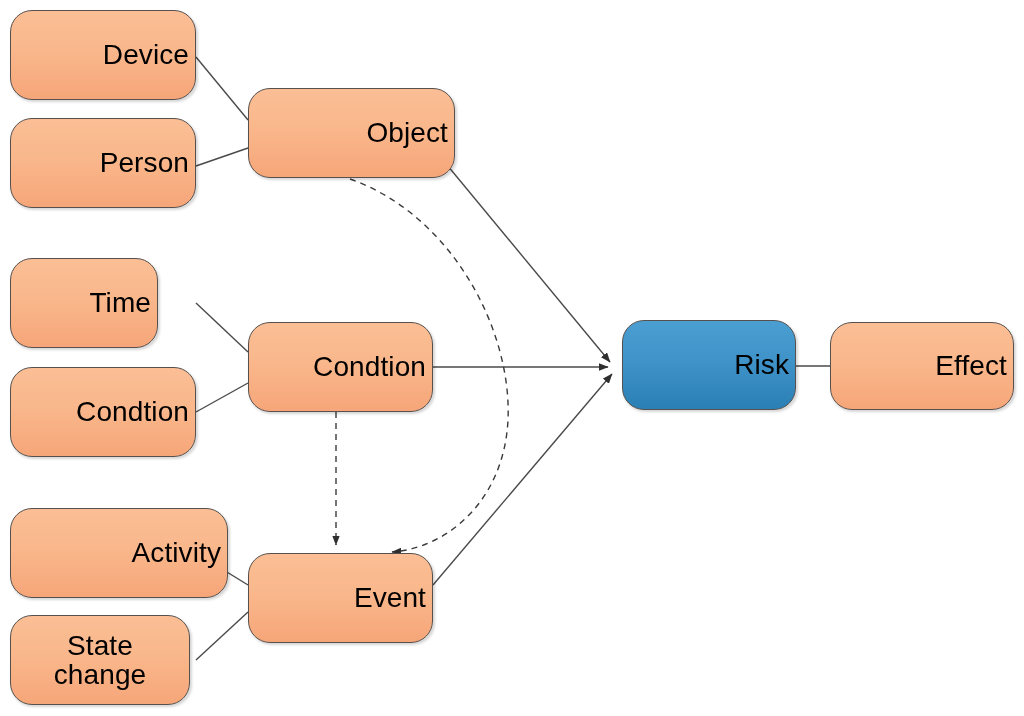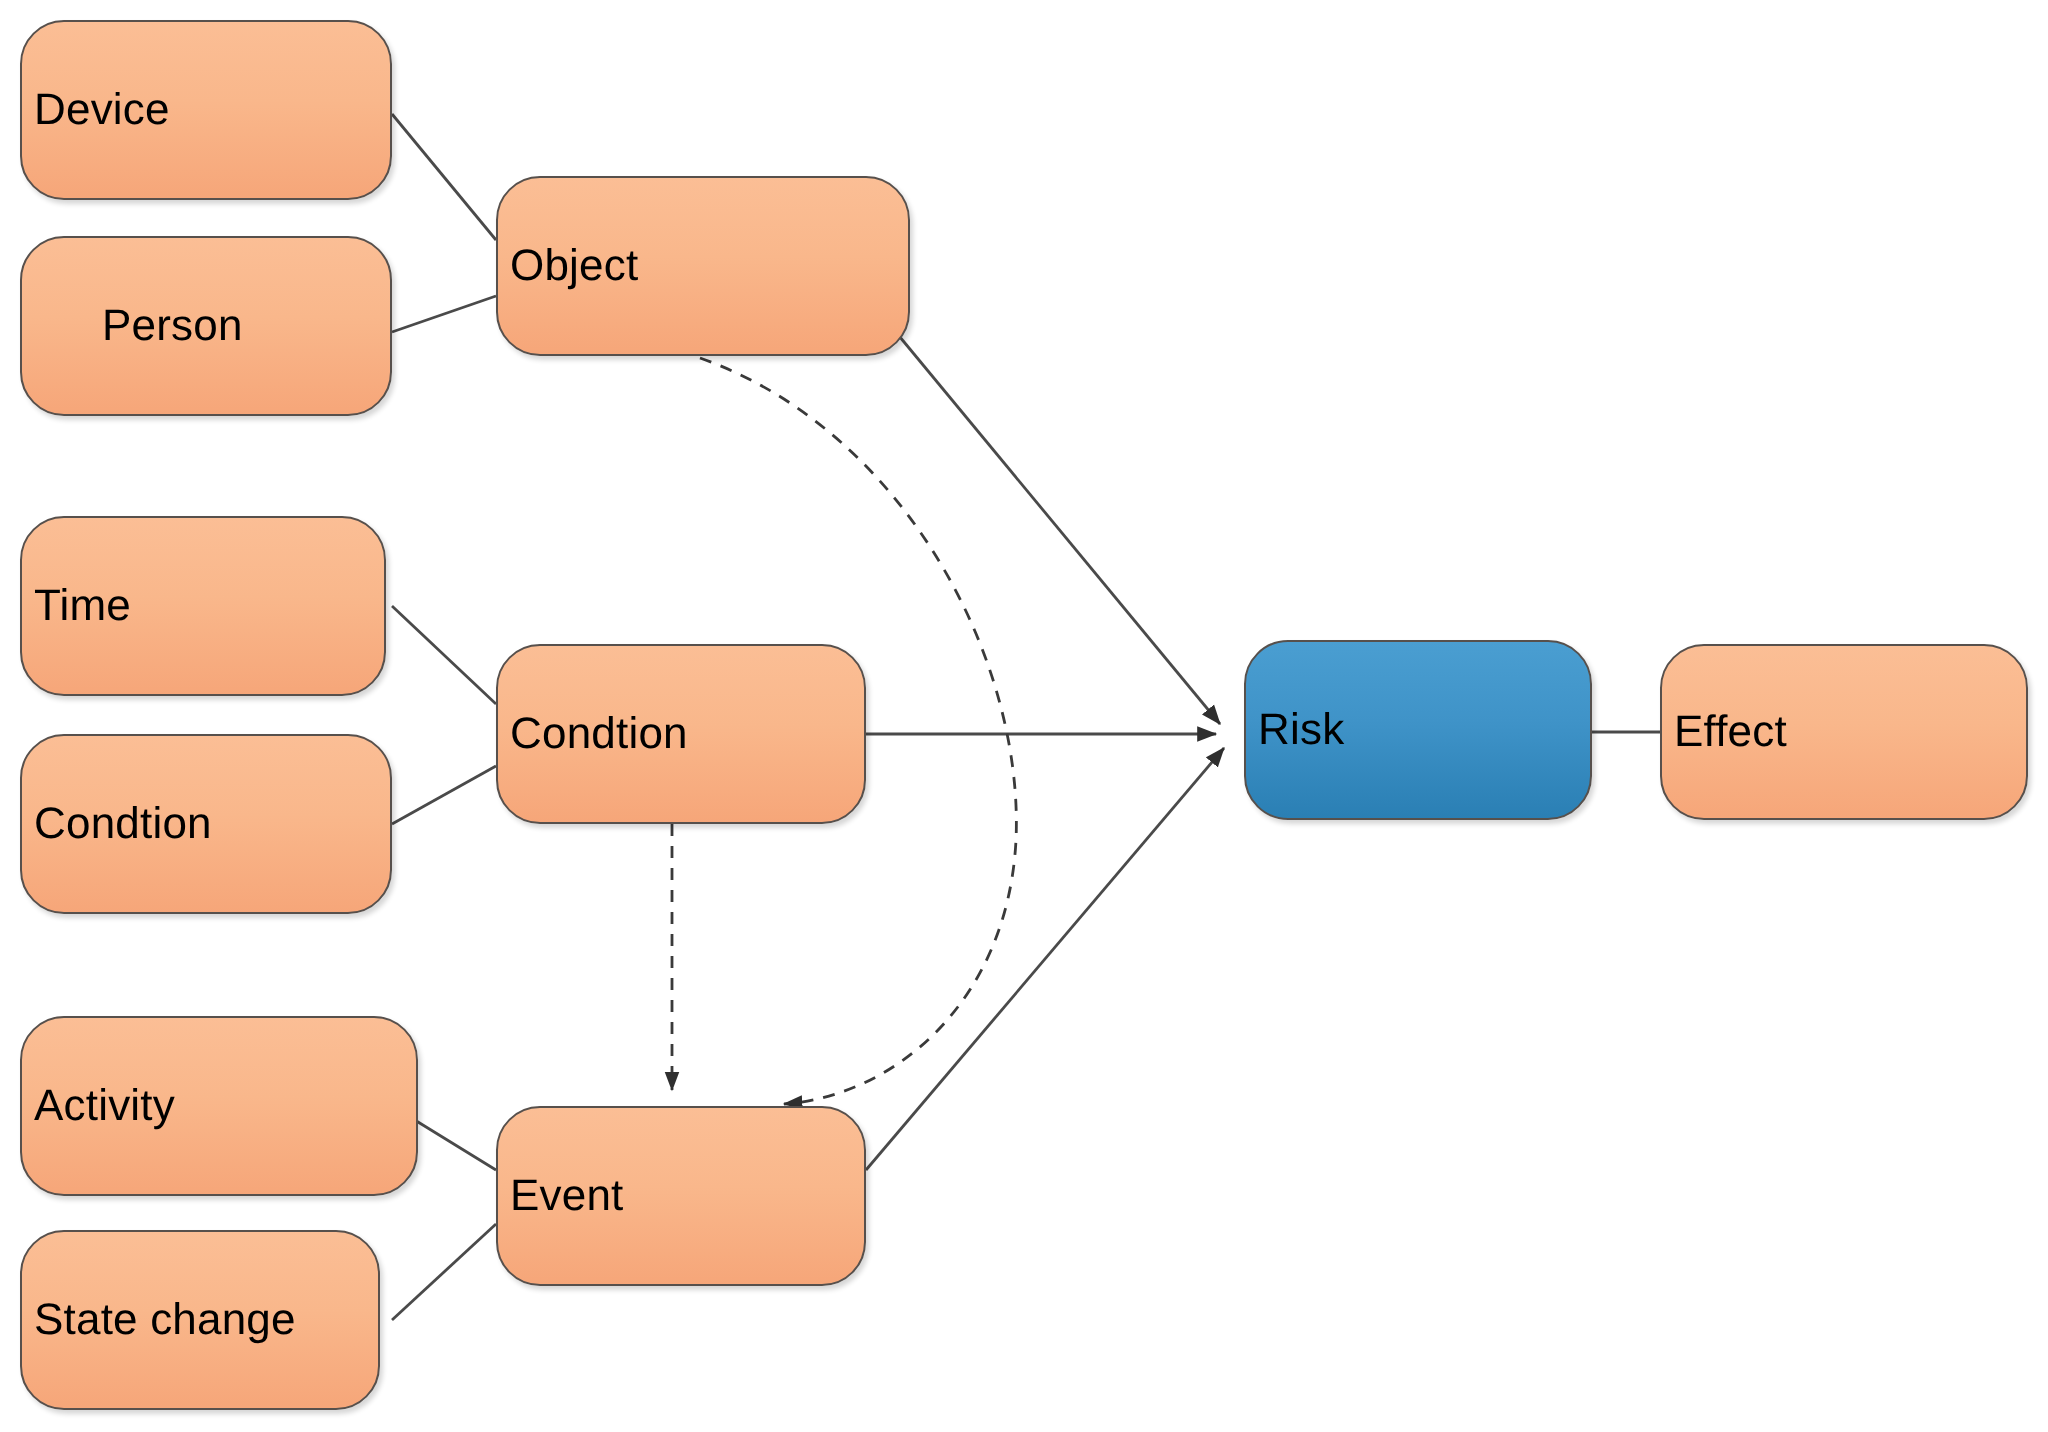--- a/index.html
+++ b/index.html
@@ -25,24 +25,24 @@
     height: 716px;
     pointer-events: none;
   }
   .node {
     position: absolute;
     box-sizing: border-box;
     border-radius: 22px;
     border: 1.3px solid #57504c;
     display: flex;
     align-items: center;
-    justify-content: flex-start;
+    justify-content: flex-end;
     text-align: center;
     color: #000000;
-    font-size: 22px;
+    font-size: 28px;
     font-family: "Liberation Sans", sans-serif;
     letter-spacing: 0.1px;
     box-shadow: 1.5px 2px 2.5px rgba(0,0,0,0.16);
     z-index: 2;
   }
   .node.orange {
     background: linear-gradient(180deg, #fbbe95 0%, #f9b78b 45%, #f6a679 100%);
   }
   .node.blue {
     background: linear-gradient(180deg, #4a9ed1 0%, #3f93c8 45%, #2a7fb4 100%);
@@ -96,29 +96,29 @@
   </svg>
 
   <div class="node orange" style="left:10px; top:10px; width:186px; height:90px;">
     <span class="label">Device</span>
   </div>
 
   <div class="node orange" style="left:10px; top:118px; width:186px; height:90px;padding-left:34px;">
     <span class="label">Person</span>
   </div>
 
-  <div class="node orange" style="left:10px; top:258px; width:183px; height:90px;">
+  <div class="node orange" style="left:10px; top:258px; width:148px; height:90px;">
     <span class="label">Time</span>
   </div>
 
   <div class="node orange" style="left:10px; top:367px; width:186px; height:90px;">
     <span class="label">Condtion</span>
   </div>
 
-  <div class="node orange" style="left:10px; top:508px; width:199px; height:90px;">
+  <div class="node orange" style="left:10px; top:508px; width:218px; height:90px;">
     <span class="label">Activity</span>
   </div>
 
   <div class="node orange" style="left:10px; top:615px; width:180px; height:90px;">
     <span class="label">State change</span>
   </div>
 
   <div class="node orange" style="left:248px; top:88px; width:207px; height:90px;">
     <span class="label">Object</span>
   </div>

